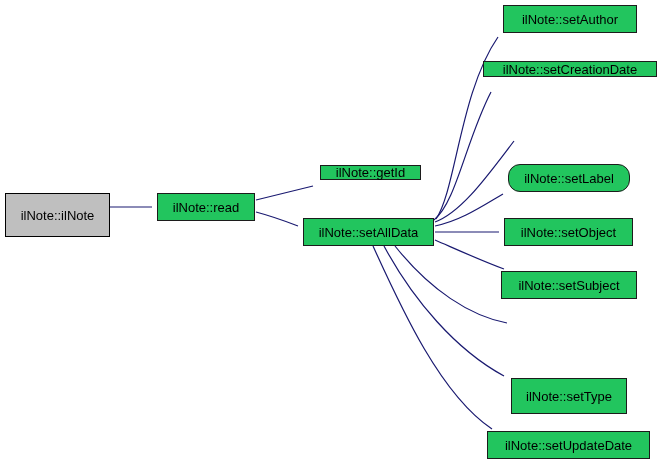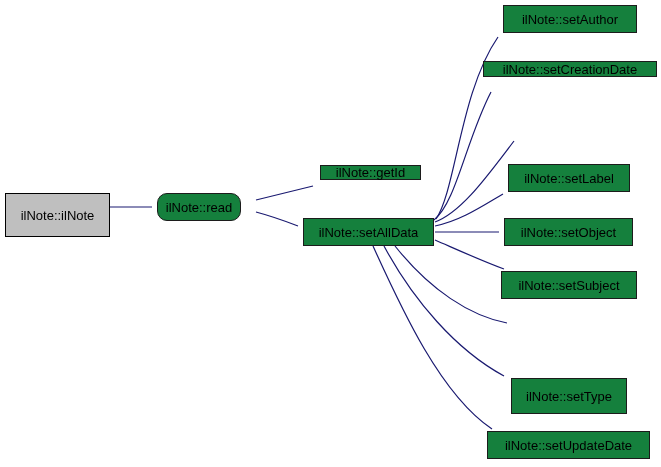--- a/index.html
+++ b/index.html
@@ -16,21 +16,21 @@
     left: 0; top: 0;
     width: 661px; height: 467px;
   }
   .edges path { fill: none; stroke-width: 1.2px; }
   .node {
     position: absolute;
     box-sizing: border-box;
     display: flex;
     align-items: center;
     justify-content: center;
-    background: #15803d;
+    background: #22c55e;
     border: 1px solid #1c1c1c;
     color: #000000;
     font-size: 13px;
     line-height: 1;
     white-space: nowrap;
     cursor: pointer;
   }
   .node--highlight { background: #bfbfbf; border-color: #000000; }
 </style>
 </head>
@@ -55,32 +55,32 @@
       <path d="M 435 232 L 499 232" marker-end="url(#arrow)"></path>
       <path d="M 435 240 C 458 250, 482 261, 504 269" marker-end="url(#arrow)"></path>
       <path d="M 395 246 C 430 290, 470 316, 507 323" marker-end="url(#arrow)"></path>
       <path d="M 384 246 C 413 300, 456 350, 504 376" marker-end="url(#arrow)"></path>
       <path d="M 373 246 C 402 310, 441 395, 492 429" marker-end="url(#arrow)"></path>
     </g>
   </svg>
 
   <div class="node node--highlight" style="left:5px; top:193px; width:105px; height:44px;">ilNote::ilNote</div>
 
-  <div class="node" style="left:157px; top:193px; width:84px; height:28px;border-radius:10px;">ilNote::read</div>
+  <div class="node" style="left:157px; top:193px; width:98px; height:28px;">ilNote::read</div>
 
   <div class="node" style="left:320px; top:165px; width:101px; height:15px;text-align:center;">ilNote::getId</div>
 
   <div class="node" style="left:303px; top:218px; width:131px; height:28px;">ilNote::setAllData</div>
 
   <div class="node" style="left:503px; top:5px; width:134px; height:28px;">ilNote::setAuthor</div>
 
   <div class="node" style="left:483px; top:61px; width:174px; height:16px;">ilNote::setCreationDate</div>
 
 
-  <div class="node" style="left:508px; top:164px; width:122px; height:28px;">ilNote::setLabel</div>
+  <div class="node" style="left:508px; top:164px; width:122px; height:28px;border-radius:12px;">ilNote::setLabel</div>
 
   <div class="node" style="left:504px; top:218px; width:129px; height:28px;">ilNote::setObject</div>
 
   <div class="node" style="left:501px; top:271px; width:136px; height:28px;">ilNote::setSubject</div>
 
 
   <div class="node" style="left:511px; top:378px; width:116px; height:36px;">ilNote::setType</div>
 
   <div class="node" style="left:487px; top:431px; width:163px; height:28px;">ilNote::setUpdateDate</div>
 

